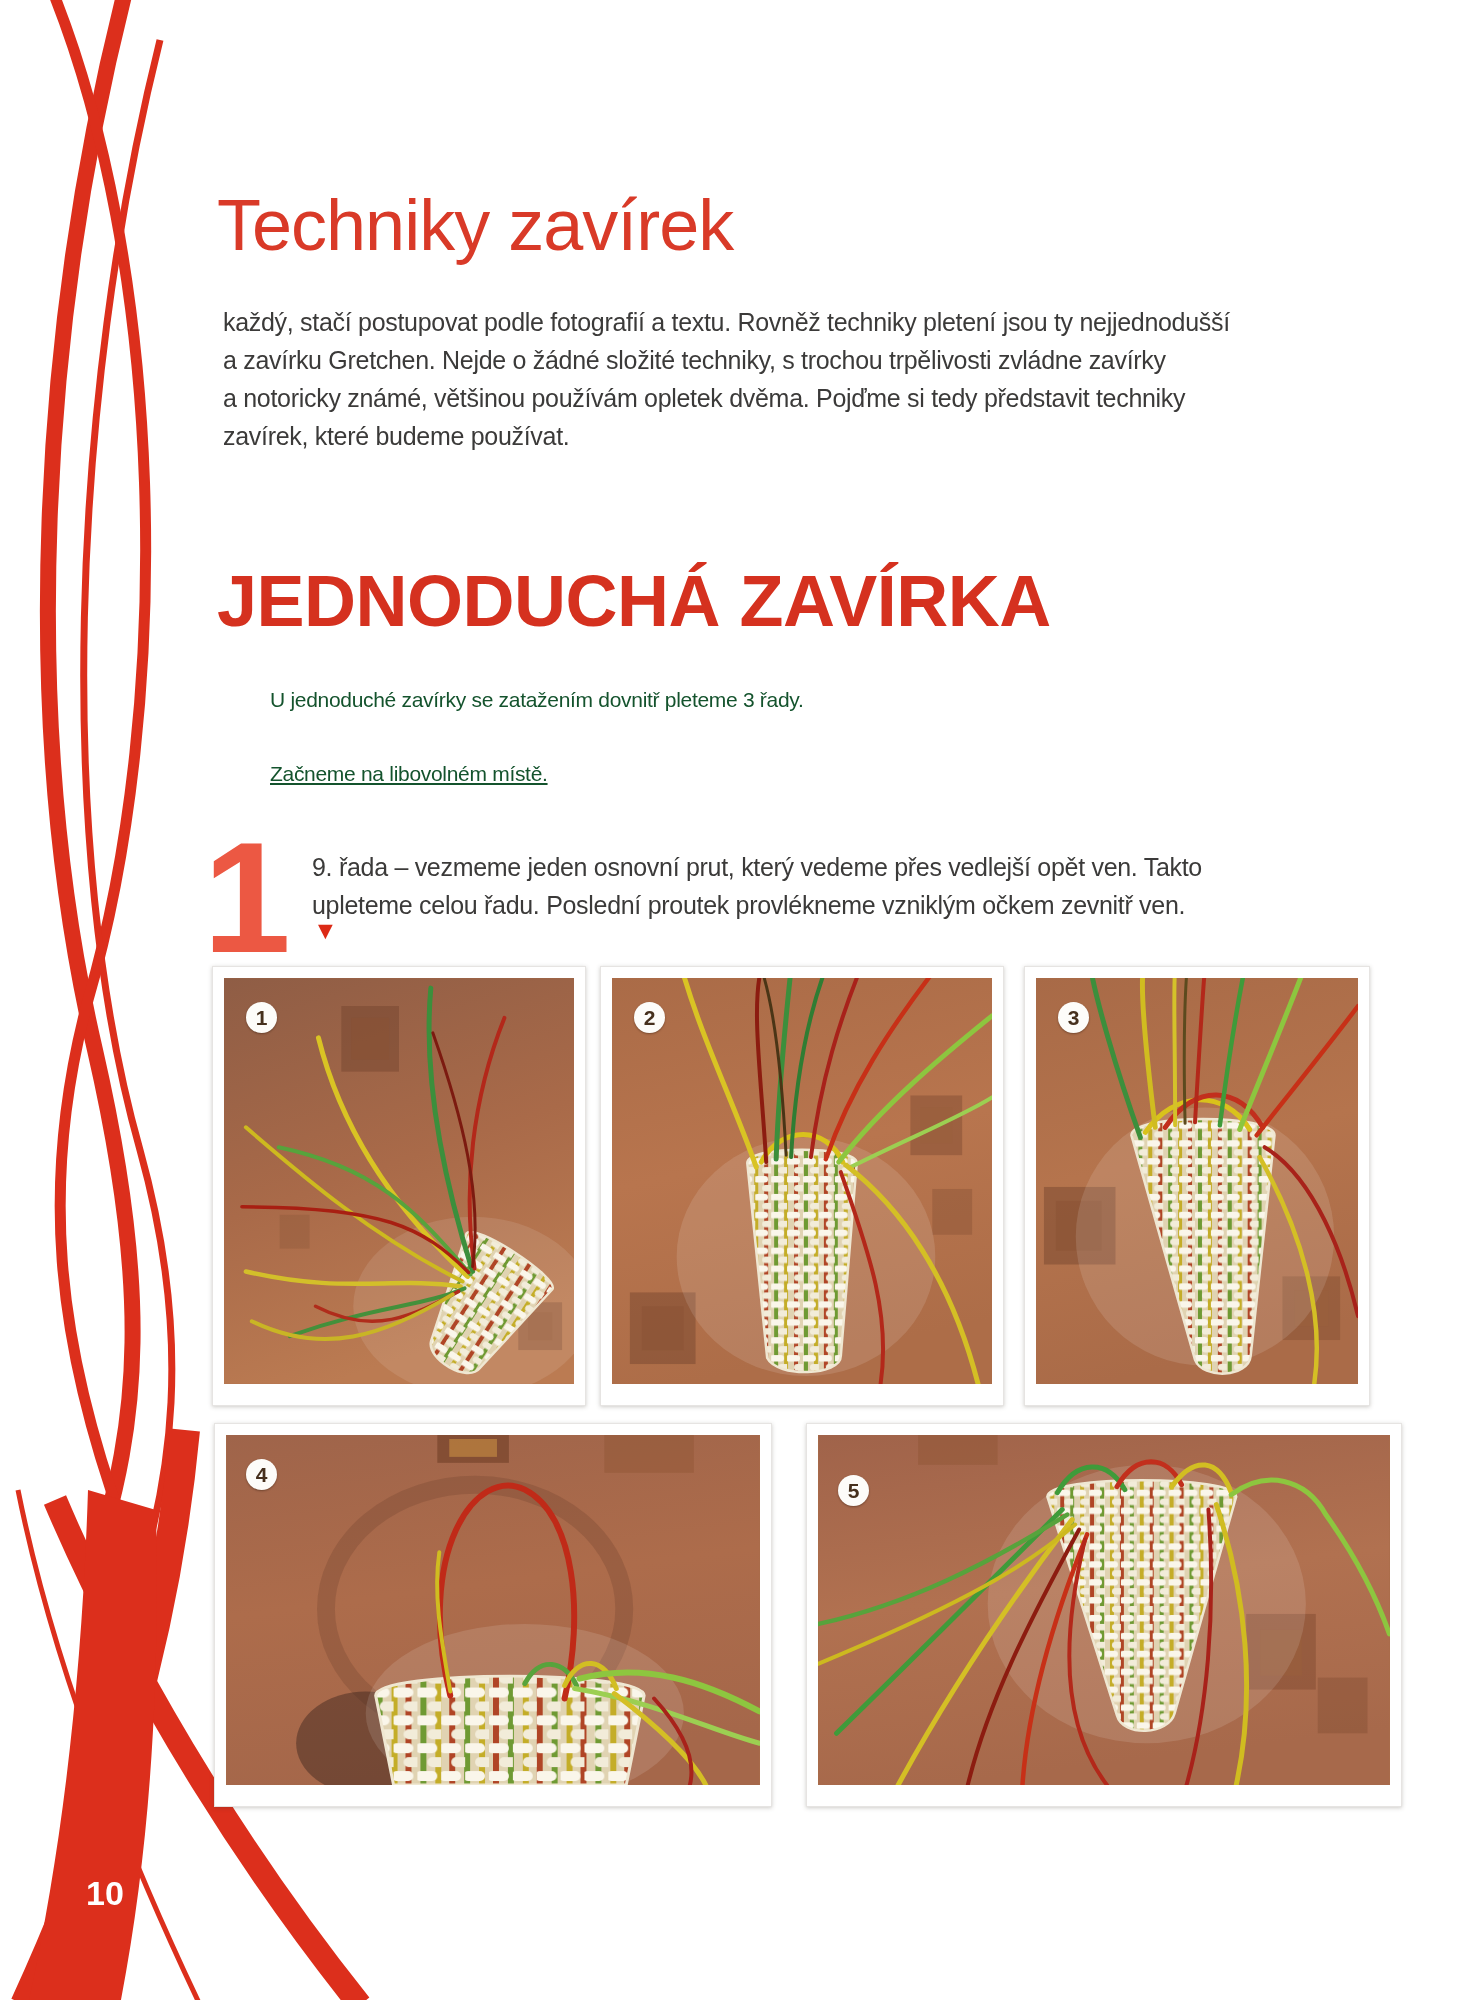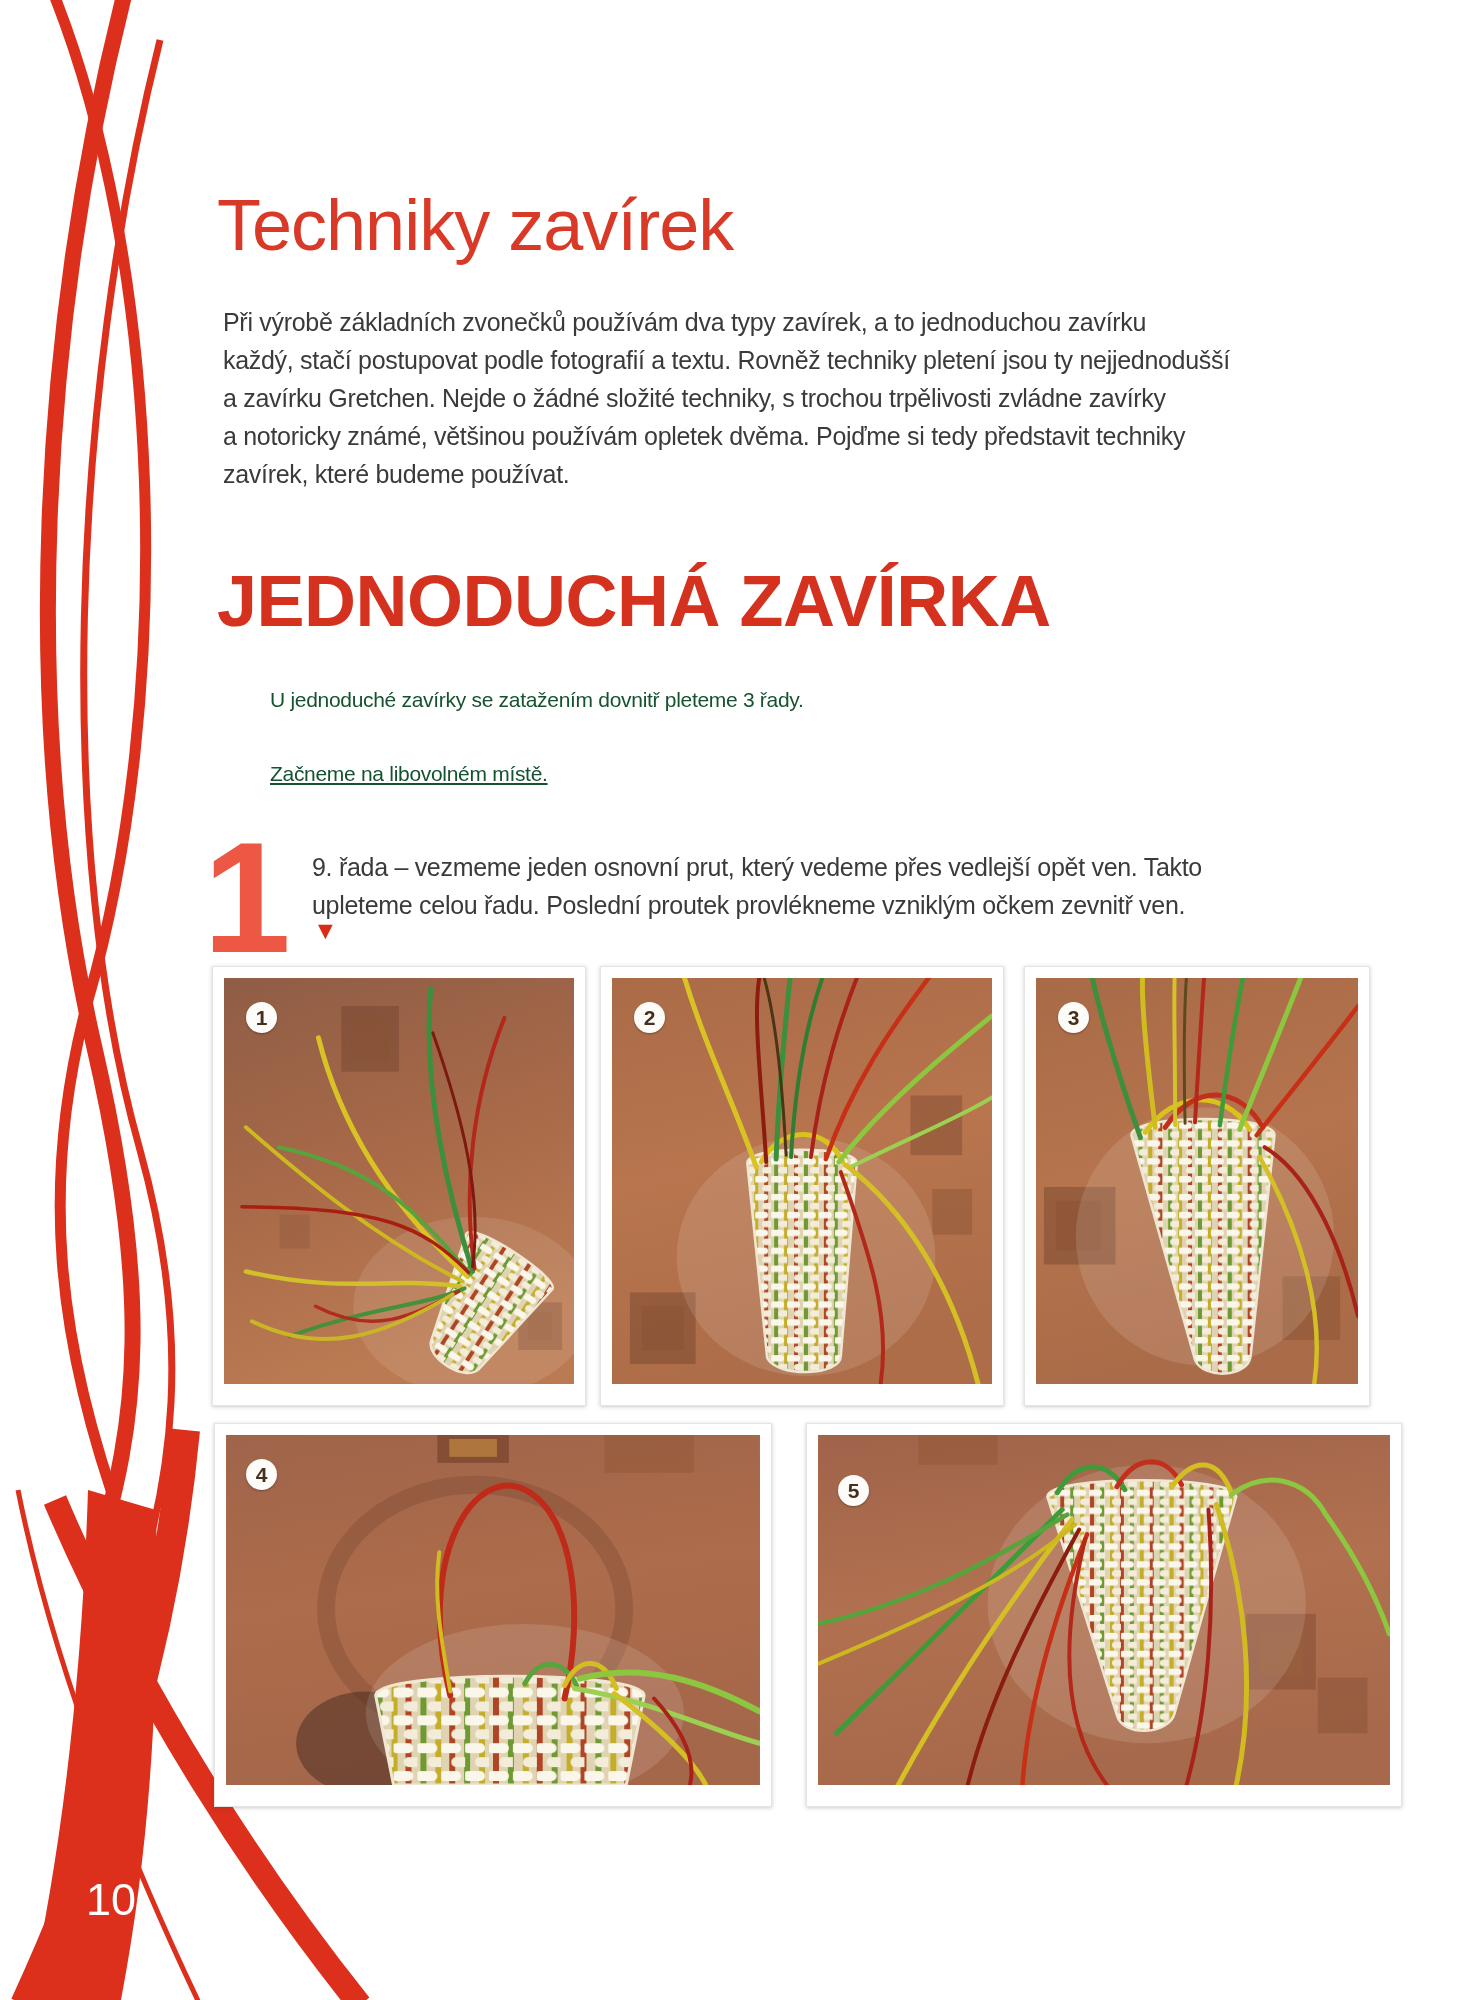--- a/index.html
+++ b/index.html
@@ -35,41 +35,40 @@
   .badge{
     position:absolute;width:31px;height:31px;border-radius:50%;
     background:#fdfcf9;box-shadow:0 1px 2px rgba(40,20,10,.4);
     color:#46301d;font-weight:bold;font-size:21px;line-height:31px;text-align:center;
   }
   .c1{left:212px;top:966px;width:374px;height:440px;}
   .c2{left:600px;top:966px;width:404px;height:440px;}
   .c3{left:1024px;top:966px;width:346px;height:440px;}
   .c4{left:214px;top:1423px;width:558px;height:384px;}
   .c5{left:806px;top:1423px;width:596px;height:384px;}
-  .pagenum{left:86px;top:1874px;color:#ffffff;font-weight:normal;font-size:45px;}
+  .pagenum{left:86px;top:1874px;color:#ffffff;font-weight:bold;font-size:34px;}
 </style>
 </head>
 <body>
 
 <svg id="swirl" class="abs" viewBox="0 0 400 2000" preserveAspectRatio="none">
   <g fill="none" stroke="#dc2f1c">
     <path d="M 128,-20 C 40,320 18,720 95,1050 C 150,1290 140,1420 95,1560" stroke-width="16"></path>
     <path d="M 48,-20 C 165,260 175,700 88,1000 C 40,1180 55,1340 125,1530" stroke-width="11"></path>
     <path d="M 160,40 C 70,400 55,850 140,1150 C 190,1330 180,1480 118,1640" stroke-width="7"></path>
     <path d="M 185,1430 C 165,1640 110,1820 25,2005" stroke-width="30"></path>
     <path d="M 55,1500 C 140,1700 260,1880 360,2005" stroke-width="24"></path>
     <path d="M 18,1490 C 60,1700 150,1900 200,2005" stroke-width="5"></path>
   </g>
   <path d="M 88,1490 C 82,1680 62,1850 28,2005 L 120,2005 C 150,1850 160,1690 156,1510 Z" fill="#dc2f1c"></path>
 </svg>
 
 <div class="abs title">Techniky zavírek</div>
 
 <div class="abs intro">
-  <div>Při výrobě základních zvonečků používám dva typy zavírek, a to jednoduchou zavírku</div>
   <div>každý, stačí postupovat podle fotografií a textu. Rovněž techniky pletení jsou ty nejjednodušší</div>
   <div>a zavírku Gretchen. Nejde o žádné složité techniky, s trochou trpělivosti zvládne zavírky</div>
   <div>a notoricky známé, většinou používám opletek dvěma. Pojďme si tedy představit techniky</div>
   <div>zavírek, které budeme používat.</div>
 </div>
 
 <div class="abs h2">JEDNODUCHÁ ZAVÍRKA</div>
 
 <div class="abs subline sub1">U jednoduché zavírky se zatažením dovnitř pleteme 3 řady.</div>
 <div class="abs subline sub2">Začneme na libovolném místě.</div>

